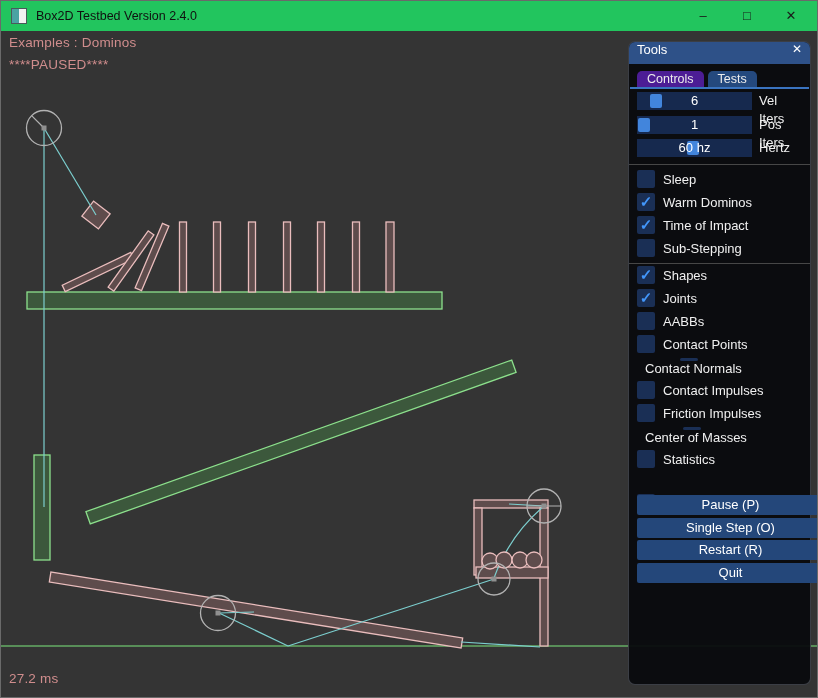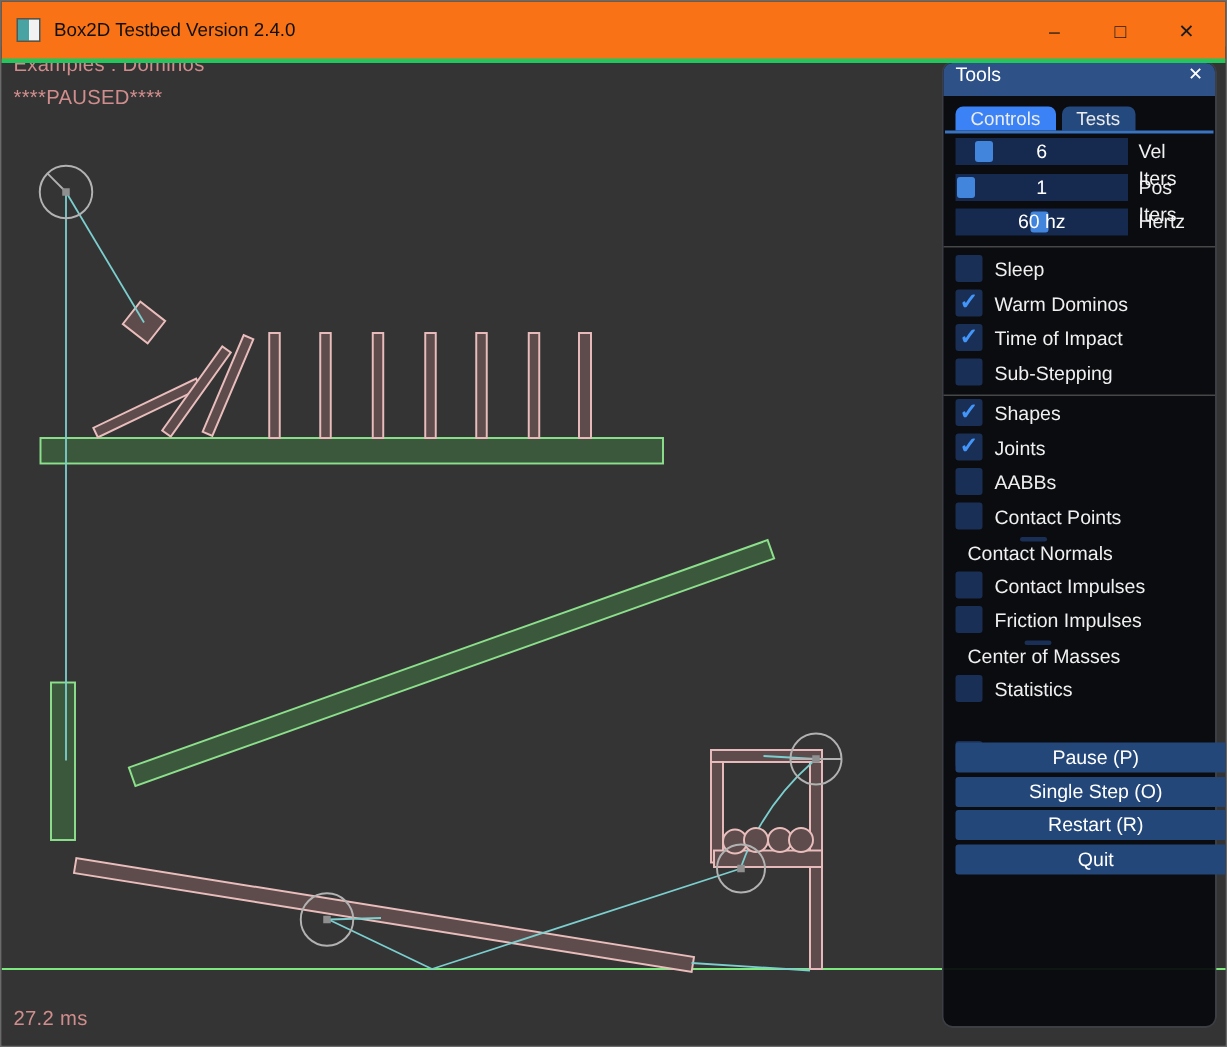--- a/index.html
+++ b/index.html
@@ -1,21 +1,21 @@
 <!DOCTYPE html>
 <html><head>
 <meta charset="utf-8">
 <style>
   html,body{margin:0;padding:0;background:#1b1b1b;}
   *{box-sizing:border-box;}
   .window{position:relative;width:818px;height:698px;background:#343434;border:1px solid #6a6a6a;
           overflow:hidden;font-family:"Liberation Sans",sans-serif;}
   
-  .titlebar{position:absolute;top:0;left:0;right:0;height:41px;background:#f97316;
-            border-bottom:3px solid #22c55e;display:flex;align-items:center;z-index:30;}
+  .titlebar{position:absolute;top:0;left:0;right:0;height:30px;background:#22c55e;
+            border-bottom:1px solid #22c55e;display:flex;align-items:center;z-index:30;}
   .app-icon{width:16px;height:16px;margin-left:10px;border:1px solid #4a5a5a;
             background:linear-gradient(90deg,#4aa3a3 0 52%,#f2f2f2 52% 100%);}
   .win-title{margin-left:9px;font-size:12.5px;color:#101010;}
   .win-btns{position:absolute;right:4px;top:0;height:100%;display:flex;}
   .win-btn{width:44px;height:100%;display:flex;align-items:center;justify-content:center;
            font-size:13px;color:#1a1a1a;}
   
   .canvas-wrap{position:absolute;top:30px;left:0;width:818px;height:667px;background:#343434;}
   .scene-text{position:absolute;color:#d08d8d;font-size:13.5px;letter-spacing:.2px;}
   #t-example{left:8px;top:4px;}
@@ -26,21 +26,21 @@
                background:rgba(9,10,13,0.94);border:1px solid rgba(120,126,138,0.45);
                border-radius:7px;z-index:20;color:#f0f0f0;font-size:13px;}
   .panel-titlebar{position:absolute;top:0;left:0;right:0;height:22px;background:#2e5188;
                   border-radius:6px 6px 0 0;display:flex;
                   justify-content:space-between;padding:0 8px;}
   .panel-title{font-size:13px;color:#fff;}
   .panel-close{color:#fff;font-size:12px;cursor:default;}
   .tab-bar{position:absolute;top:29px;left:8px;display:flex;gap:4px;}
   .tab{height:16px;line-height:16px;padding:0 10px;border-radius:5px 5px 0 0;
        background:#24497e;color:#ececec;font-size:12.5px;}
-  .tab.active{background:#3b82f6;}
+  .tab.active{background:#4c1d95;}
   .tab-underline{position:absolute;top:45px;left:1px;right:1px;height:2px;background:#3a74c0;}
   .srow{position:absolute;left:8px;width:167px;height:18px;}
   .sframe{position:absolute;left:0;top:0;width:115px;height:18px;background:#16294e;}
   .sgrab{position:absolute;top:2px;height:14px;width:12px;background:#4285dc;border-radius:2px;}
   .sval{position:absolute;left:0;top:0;width:115px;text-align:center;line-height:18px;color:#fff;}
   .slabel{position:absolute;left:122px;top:0;line-height:18px;color:#f0f0f0;}
   .separator{position:absolute;left:0;width:100%;height:1px;background:#474747;}
   .crow{position:absolute;left:8px;height:18px;display:flex;align-items:center;}
   .cbox{width:18px;height:18px;background:#1a2f55;display:flex;align-items:center;
         justify-content:center;border-radius:2px;}

